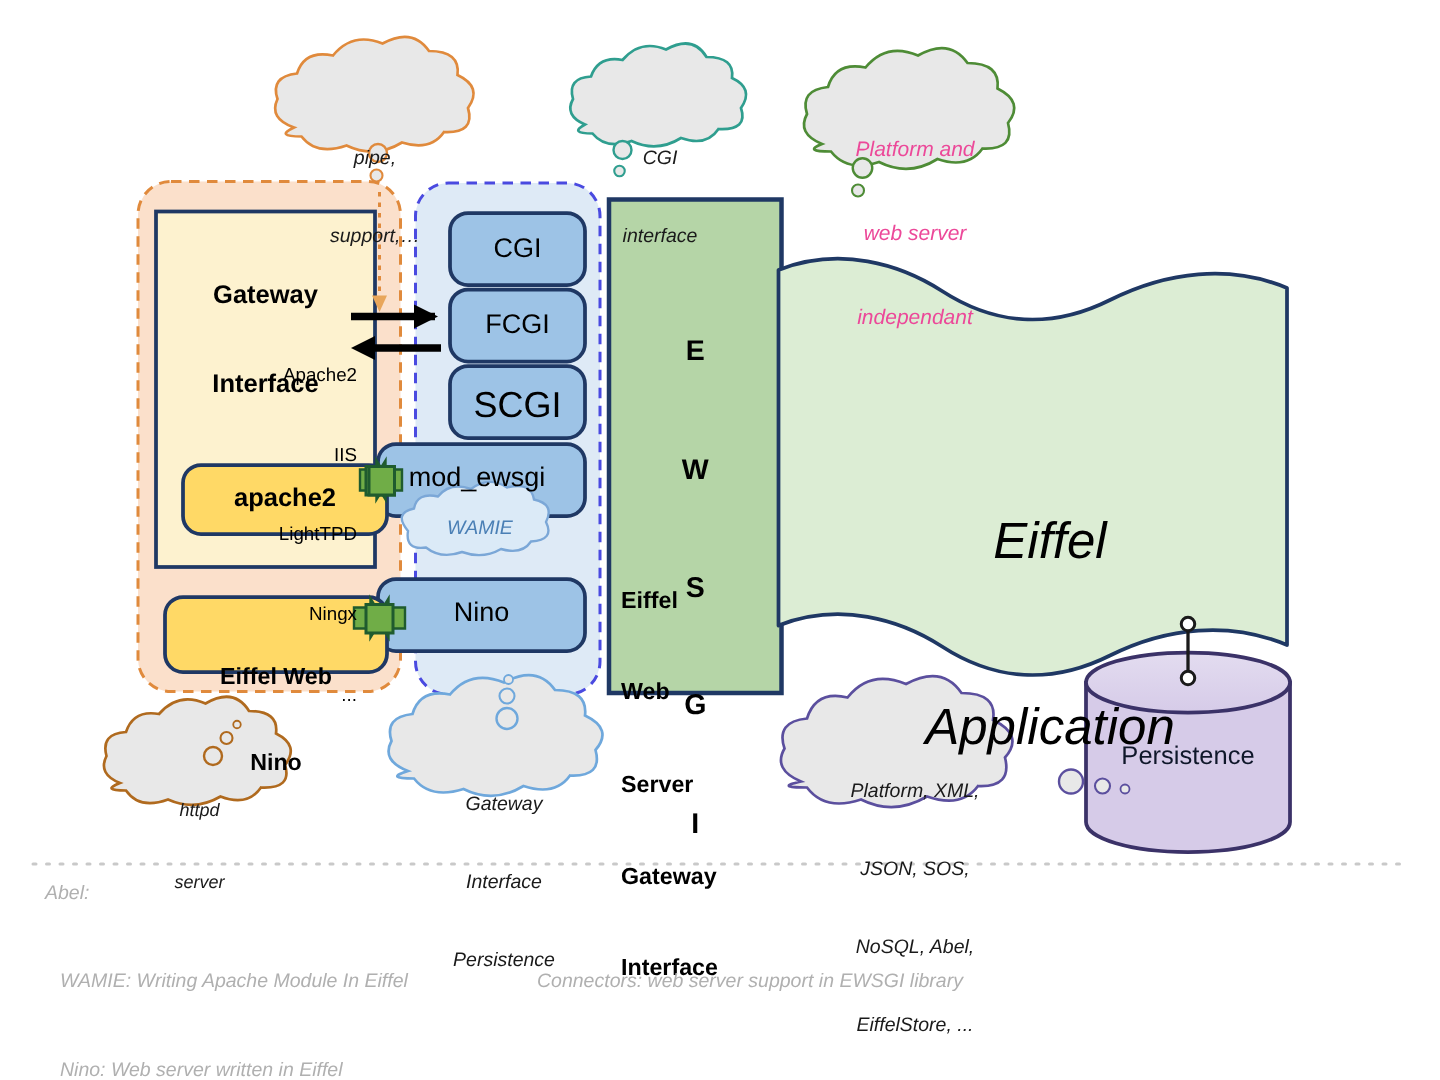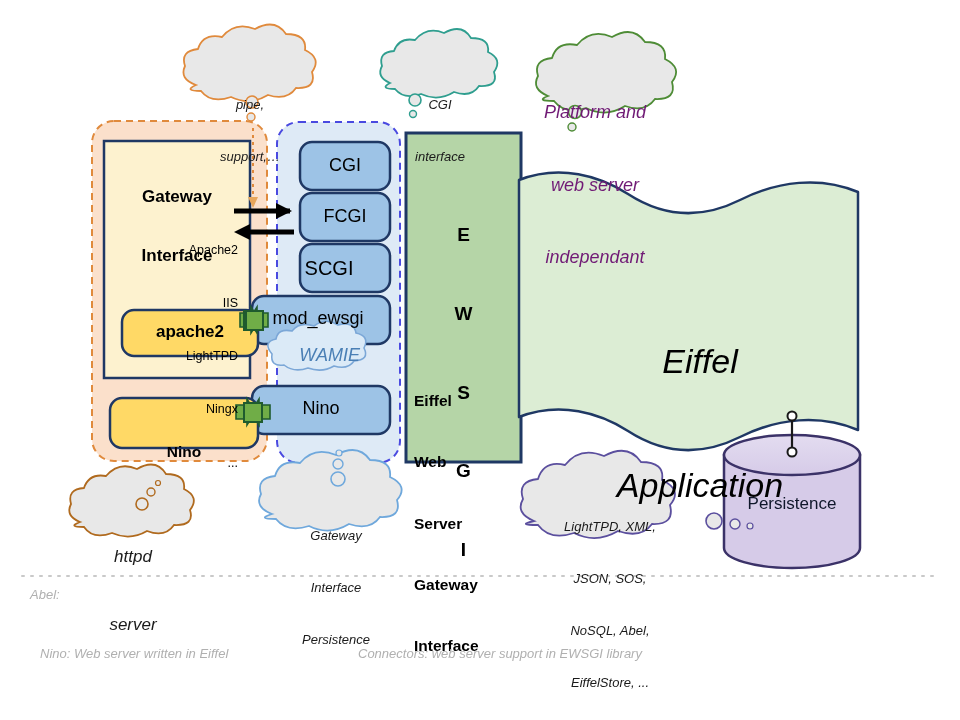--- a/index.html
+++ b/index.html
@@ -183,30 +183,31 @@
     <div>Apache2</div>
     <div>IIS</div>
     <div>LightTPD</div>
     <div>Ningx</div>
     <div>...</div>
   </div>
 
   <div class="lbl" style="left:122px;top:322px;width:136px;text-align:center;font-size:17px;font-weight:bold;color:#000;">apache2</div>
 
   <div class="lbl" style="left:110px;top:405px;width:148px;text-align:center;font-size:15.5px;font-weight:bold;color:#000;line-height:1.22;">
+    <div>Eiffel Web</div>
     <div>Nino</div>
   </div>
 
   <div class="lbl" style="left:300px;top:155px;width:90px;text-align:center;font-size:18px;color:#000;">CGI</div>
   <div class="lbl" style="left:300px;top:206px;width:90px;text-align:center;font-size:18px;color:#000;">FCGI</div>
-  <div class="lbl" style="left:284px;top:257px;width:90px;text-align:center;font-size:20px;color:#000;">SCGI</div>
+  <div class="lbl" style="left:300px;top:257px;width:90px;text-align:center;font-size:24px;color:#000;">SCGI</div>
   <div class="lbl" style="left:262px;top:308px;width:112px;text-align:center;font-size:18px;color:#000;">mod_ewsgi</div>
   <div class="lbl" style="left:252px;top:398px;width:138px;text-align:center;font-size:18px;color:#000;">Nino</div>
 
-  <div class="lbl" style="left:280px;top:345px;width:80px;text-align:right;font-size:18px;font-style:italic;color:#4a7fb5;">WAMIE</div>
+  <div class="lbl" style="left:280px;top:345px;width:80px;text-align:center;font-size:13px;font-style:italic;color:#4a7fb5;">WAMIE</div>
 
   <div class="lbl" style="left:406px;top:170px;width:115px;text-align:center;font-size:19px;font-weight:bold;color:#000;line-height:1.38;">
     <div>E</div>
     <div>W</div>
     <div>S</div>
     <div>G</div>
     <div>I</div>
   </div>
 
   <div class="lbl" style="left:414px;top:350px;width:110px;text-align:left;font-size:15.5px;font-weight:bold;color:#000;line-height:1.32;">
@@ -227,47 +228,48 @@
   <div class="lbl" style="left:190px;top:62px;width:120px;text-align:center;font-size:13px;font-style:italic;color:#1a1a1a;line-height:1.32;">
     <div>pipe,</div>
     <div>support,…</div>
   </div>
 
   <div class="lbl" style="left:385px;top:62px;width:110px;text-align:center;font-size:13px;font-style:italic;color:#1a1a1a;line-height:1.32;">
     <div>CGI</div>
     <div>interface</div>
   </div>
 
-  <div class="lbl" style="left:525px;top:52px;width:140px;text-align:center;font-size:18px;font-style:italic;color:#701a75;line-height:1.34;">
+  <div class="lbl" style="left:540px;top:52px;width:140px;text-align:center;font-size:14px;font-style:italic;color:#ec4899;line-height:1.34;">
     <div>Platform and</div>
     <div>web server</div>
     <div>independant</div>
   </div>
 
-  <div class="lbl" style="left:78px;top:500px;width:110px;text-align:center;font-size:17px;font-style:italic;color:#1a1a1a;line-height:1.34;">
+  <div class="lbl" style="left:78px;top:500px;width:110px;text-align:center;font-size:12px;font-style:italic;color:#1a1a1a;line-height:1.34;">
     <div>httpd</div>
     <div>server</div>
   </div>
 
   <div class="lbl" style="left:272px;top:492px;width:128px;text-align:center;font-size:13px;font-style:italic;color:#1a1a1a;line-height:1.34;">
     <div>Gateway</div>
     <div>Interface</div>
     <div>Persistence</div>
   </div>
 
   <div class="lbl" style="left:535px;top:483px;width:150px;text-align:center;font-size:13px;font-style:italic;color:#1a1a1a;line-height:1.34;">
-    <div>LightTPD, XML,</div>
+    <div>Platform, XML,</div>
     <div>JSON, SOS,</div>
     <div>NoSQL, Abel,</div>
     <div>EiffelStore, ...</div>
   </div>
 
   <div class="lbl" style="left:30px;top:588px;font-size:13px;font-style:italic;color:#b0b0b0;">Abel:</div>
 
   <div class="lbl" style="left:40px;top:604px;width:330px;font-size:13px;font-style:italic;color:#b0b0b0;line-height:1.52;">
+    <div>WAMIE: Writing Apache Module In Eiffel</div>
     <div>Nino: Web server written in Eiffel</div>
     
     
   </div>
 
   <div class="lbl" style="left:358px;top:604px;width:400px;font-size:13px;font-style:italic;color:#b0b0b0;line-height:1.52;">
     <div>Connectors: web server support in EWSGI library</div>
   </div>
 
 </div>

